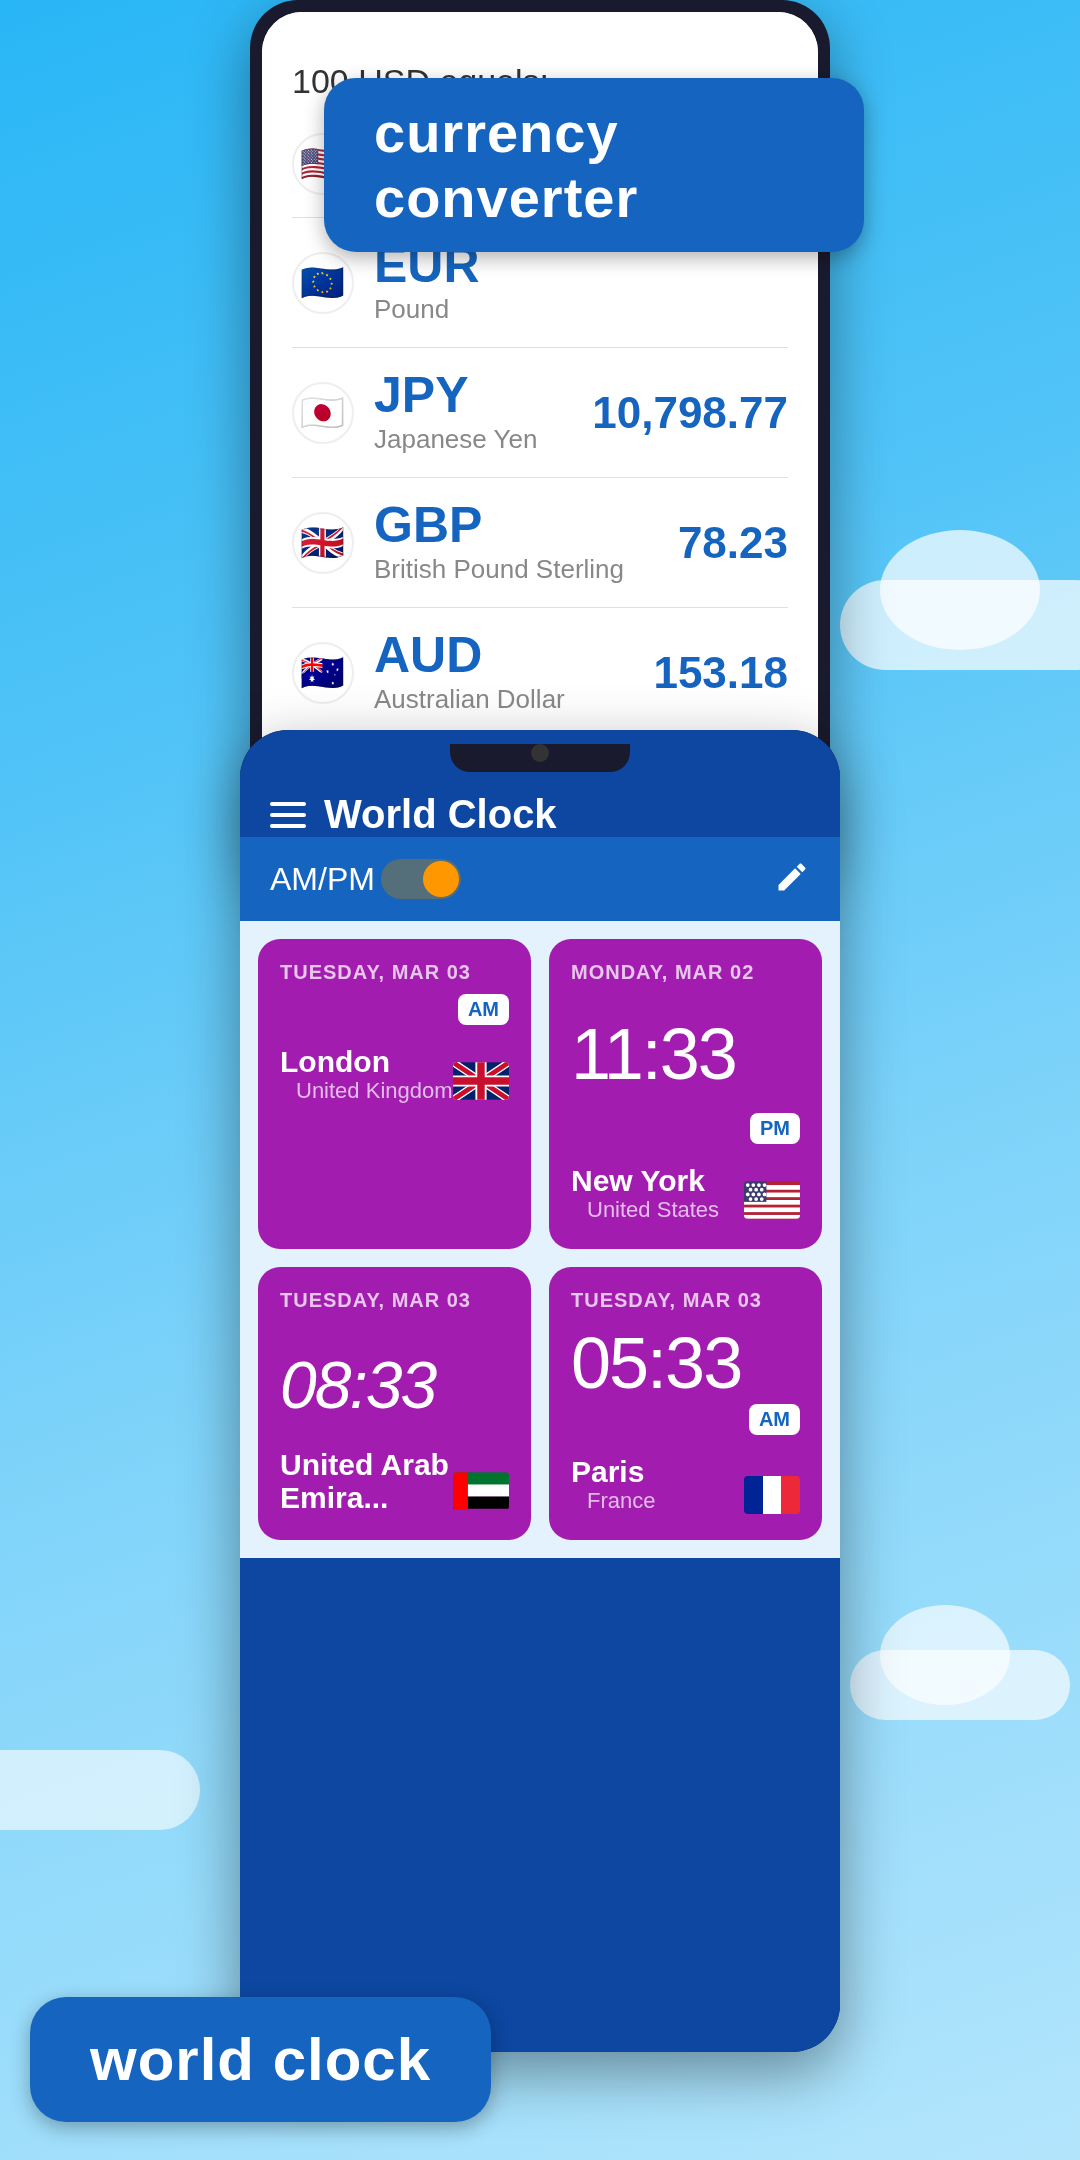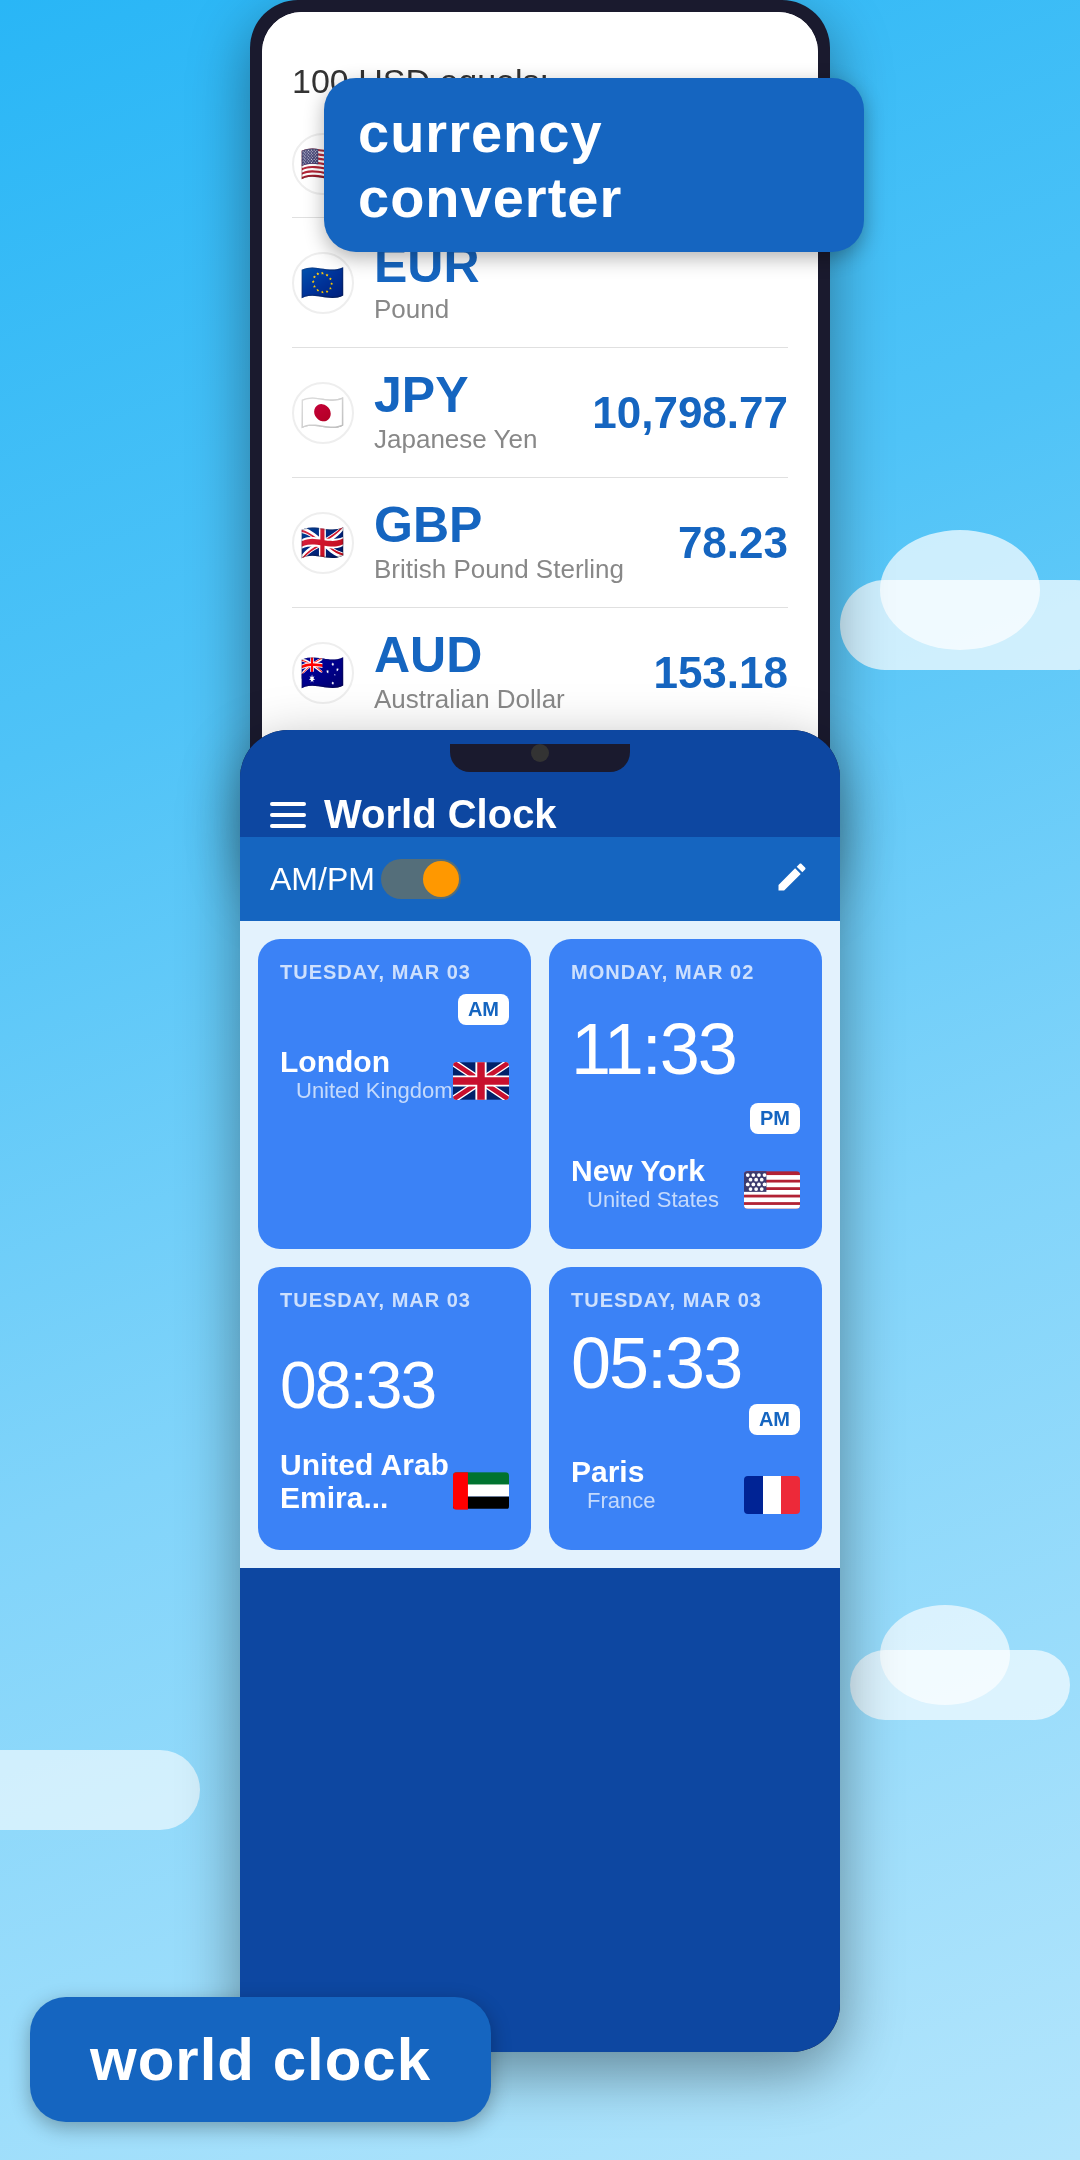--- a/index.html
+++ b/index.html
@@ -34,21 +34,21 @@
       min-height: 680px;
     }
 
     .currency-label-banner {
       position: absolute;
       top: 78px;
       left: 50%;
       transform: translateX(-40%);
       background: #1565c0;
       border-radius: 32px;
-      padding: 22px 34px;
+      padding: 22px 50px;
       z-index: 20;
       box-shadow: 0 6px 20px rgba(0,0,0,0.3);
     }
     .currency-label-banner span {
       font-size: 56px;
       font-weight: 900;
       color: white;
       letter-spacing: 1px;
     }
 
@@ -213,23 +213,23 @@
     
     .clock-grid {
       display: grid;
       grid-template-columns: 1fr 1fr;
       gap: 18px;
       padding: 18px;
       background: #e3f2fd;
     }
 
     .clock-card {
-      background: #3b82f6;
+      background: #a21caf;
       border-radius: 22px;
-      padding: 22px 22px 36px;
+      padding: 22px 22px 26px;
       color: white;
       min-height: 310px;
       display: flex;
       flex-direction: column;
     }
 
     .clock-card-date {
       font-size: 20px;
       font-weight: 700;
       color: rgba(255,255,255,0.75);
@@ -530,21 +530,21 @@
               <circle cx="7" cy="19" r="2" fill="white"></circle>
               <circle cx="13" cy="19" r="2" fill="white"></circle>
               <circle cx="19" cy="19" r="2" fill="white"></circle>
             </svg>
           </div>
         </div>
       </div>
 
       <div class="clock-card" style="min-height:260px;">
         <div class="clock-card-date">TUESDAY, MAR 03</div>
-        <div class="clock-card-time" style="font-size:66px;">08:33</div>
+        <div class="clock-card-time" style="font-size:66px;font-style:italic;">08:33</div>
         <div class="clock-card-bottom" style="margin-top:auto;">
           <div>
             <div class="clock-card-city">United Arab Emira...</div>
           </div>
 
           <div>
             <svg width="56" height="38" viewBox="0 0 60 40" xmlns="http://www.w3.org/2000/svg" style="border-radius:4px;">
               <rect width="60" height="14" fill="#00732F" y="0"></rect>
               <rect width="60" height="13" fill="white" y="13"></rect>
               <rect width="60" height="13" fill="#000000" y="26"></rect>

